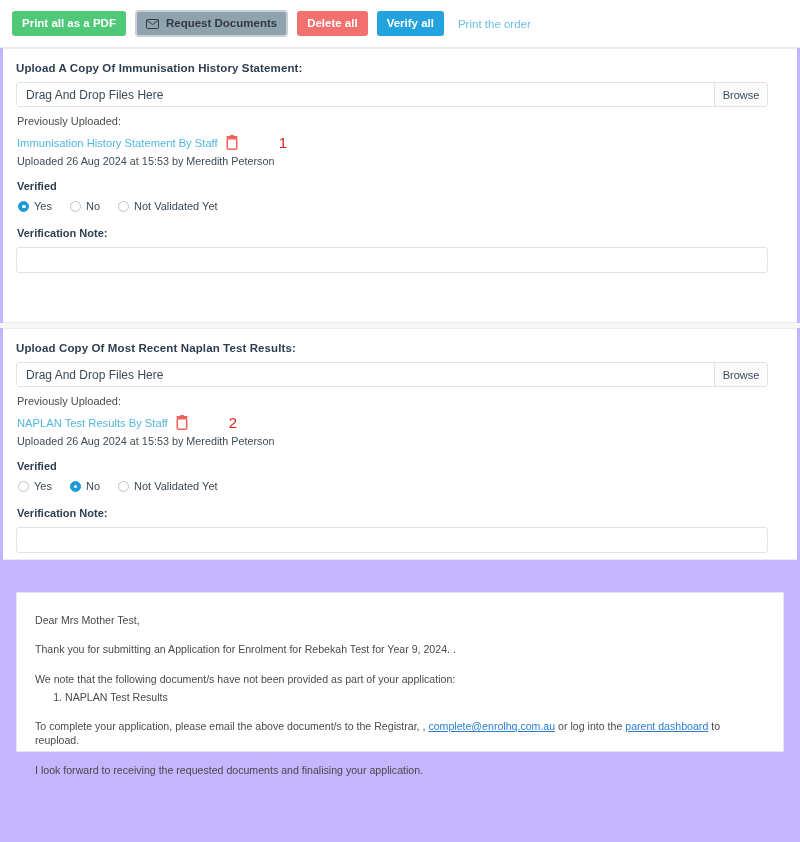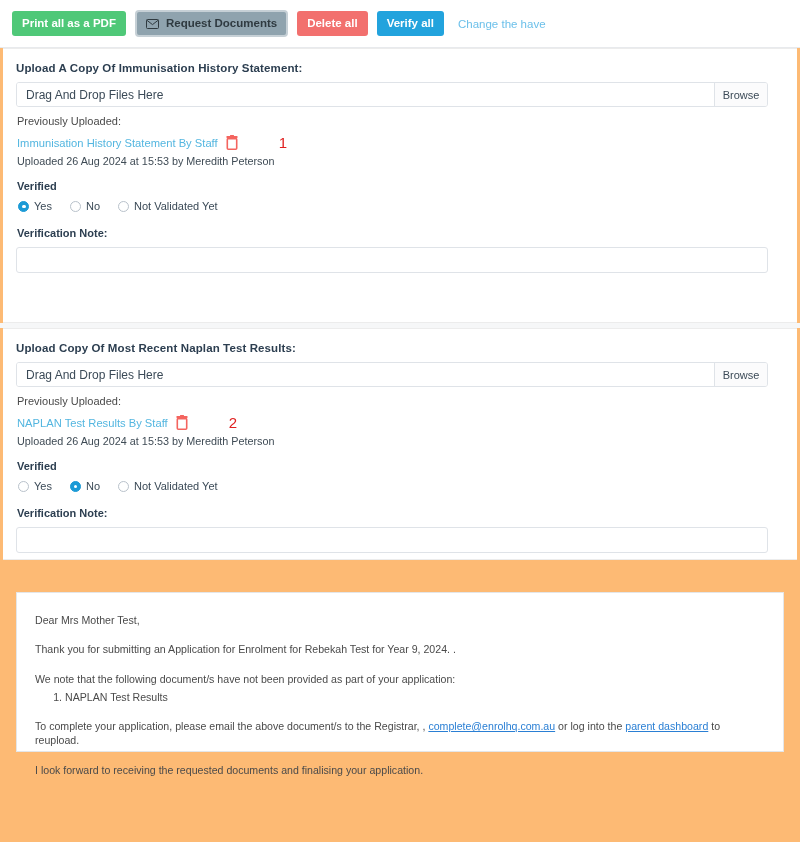--- a/index.html
+++ b/index.html
@@ -4,21 +4,21 @@
 <title>Document Verification</title>
 <style>
   * { box-sizing: border-box; }
   html, body {
     margin: 0; padding: 0;
     width: 800px; height: 842px;
     background: #ffffff;
     font-family: "Liberation Sans", "DejaVu Sans", sans-serif;
     -webkit-font-smoothing: antialiased;
   }
-  .page { position: relative; width: 800px; height: 842px; background: #fdba74; overflow: hidden; }
+  .page { position: relative; width: 800px; height: 842px; background: #c4b5fd; overflow: hidden; }
 
   
   .toolbar {
     position: absolute; left: 0; top: 0; width: 800px; height: 48px;
     background: #ffffff;
     display: flex; align-items: center; gap: 9px;
     padding-left: 12px;
     border-bottom: 1px solid #e8eaed;
   }
   .btn {
@@ -165,21 +165,21 @@
           <path d="M0.8 1.2 L6.5 5.6 L12.2 1.2" fill="none" stroke="#2f3a40" stroke-width="1"></path>
         </svg>
       </span>
       <span>Request Documents</span>
     </button>
 
     <button class="btn btn-delete">Delete all</button>
 
     <button class="btn btn-verify">Verify all</button>
 
-    <a class="link-order">Change the have</a>
+    <a class="link-order">Print the order</a>
   </div>
 
   <div class="card" id="card-1">
     <div class="card-inner">
       <div class="field-label">Upload A Copy Of Immunisation History Statement:</div>
 
       <div class="upload-row">
         <div class="dropzone">Drag And Drop Files Here</div>
         <div class="browse-btn">Browse</div>
       </div>

